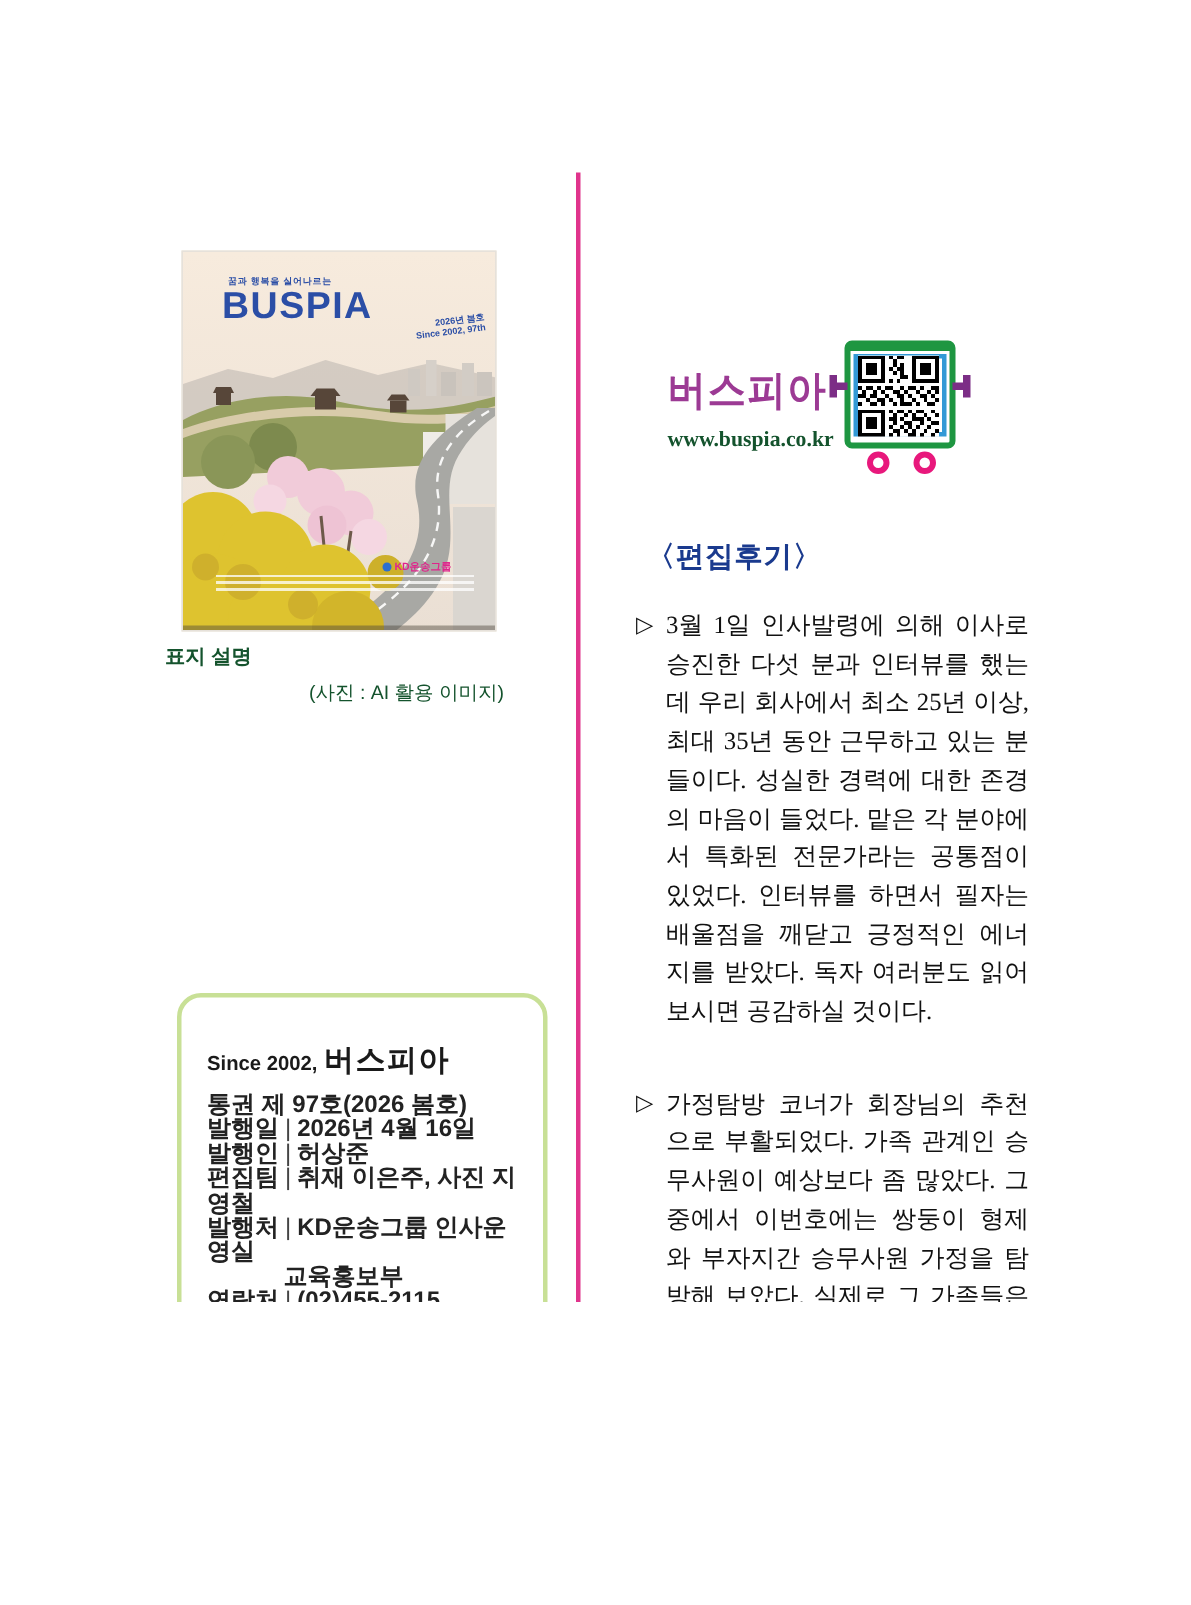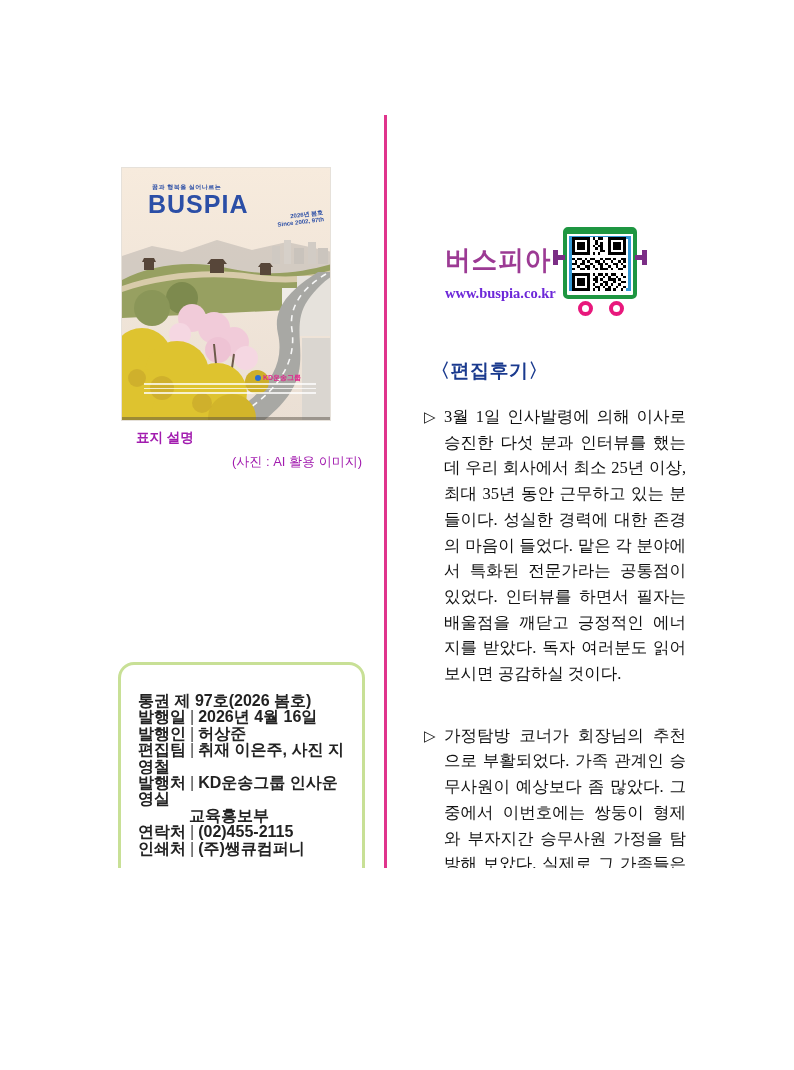--- a/index.html
+++ b/index.html
@@ -14,37 +14,37 @@
   .cover { position:absolute; left:121px; top:167px; width:210px; height:254px; overflow:hidden; border:1px solid #e6e1da; background:#efe6da; }
   .cover svg { display:block; }
   .cover-tagline { position:absolute; left:30px; top:15px; font-size:6px; font-weight:bold; color:#2b4ea6; letter-spacing:.5px; }
   .cover-logo { position:absolute; left:26px; top:22px; font-size:25px; font-weight:800; color:#2b4ea6; letter-spacing:1px; font-family:"Liberation Sans", sans-serif; }
   .cover-issue { position:absolute; right:6px; top:44px; text-align:right; font-size:6px; line-height:7px; font-weight:bold; color:#2b4ea6; transform:rotate(-7deg); }
   .cover-kd { position:absolute; left:98px; top:205px; width:116px; text-align:center; font-size:7px; font-weight:bold; color:#e0248c; }
   .cover-kd .kd-dot { display:inline-block; width:6px; height:6px; border-radius:50%; background:#2b6fd0; margin-right:2px; vertical-align:middle; }
   .cover-fineprint { position:absolute; left:22px; right:14px; top:215px; height:13px;
     background:repeating-linear-gradient(to bottom, rgba(255,255,255,.85) 0 1.7px, rgba(255,255,255,0) 1.7px 4.6px); opacity:.9; }
 
-  .cover-desc { position:absolute; left:136px; top:429px; width:226px; color:#a21caf; }
+  .cover-desc { position:absolute; left:110px; top:429px; width:226px; color:#14532d; }
   .cover-desc h3 { font-size:13.5px; font-weight:bold; font-family:"Liberation Sans", sans-serif; margin-bottom:6px; }
   .cover-desc p.body { font-family:"Liberation Serif","DejaVu Serif", serif; font-size:14.5px; line-height:19.4px; text-align:justify; }
   .cover-desc p.credit { font-family:Liberation Sans, sans-serif; font-size:13px; text-align:right; margin-top:6px; }
 
   .pub-box { position:absolute; left:118px; top:662px; width:247px; height:281px; border:3px solid #c8e096; border-radius:16px; background:#fff; padding:28px 14px 0 17px; }
   .pub-title { margin-bottom:9px; color:#1a1a1a; }
   .pub-title .since { font-size:13.5px; font-weight:bold; }
   .pub-title .name { font-size:20px; font-weight:800; letter-spacing:1px; }
   .pub-row { font-size:16px; line-height:16.4px; font-weight:bold; color:#222; }
   .pub-label { white-space:pre; }
   .pub-sep { margin:0 4px; font-weight:normal; color:#444; }
   .pub-value2 { padding-left:51px; }
 
   
   .brand-name { position:absolute; left:445px; top:242px; font-size:27px; font-weight:800; color:#9c3a94; letter-spacing:1px; transform:scaleX(.95); transform-origin:left; }
-  .brand-url { position:absolute; left:445px; top:285px; font-family:"Liberation Serif","DejaVu Serif", serif; font-size:14.5px; font-weight:bold; color:#6d28d9; }
+  .brand-url { position:absolute; left:445px; top:285px; font-family:"Liberation Serif","DejaVu Serif", serif; font-size:14.5px; font-weight:bold; color:#14532d; }
 
   
   .qr-bus { position:absolute; left:548px; top:224px; width:104px; height:94px; }
   .qr-frame { position:absolute; left:15px; top:3px; width:74px; height:72px; border:4px solid #1e9641; border-top-width:7px; border-radius:5px; background:#fff; z-index:1; }
   .qr-blue { position:absolute; left:2px; top:2px; right:2px; bottom:4px; border:3px solid #3399d6; z-index:1; }
   .qr-tab-top { position:absolute; left:30px; top:5px; width:7px; height:5px; background:#3399d6; z-index:2; }
   .qr-tab-bot { position:absolute; left:30px; bottom:7px; width:7px; height:5px; background:#3399d6; z-index:2; }
   .qr-code { position:absolute; left:24px; top:13px; width:54px; height:54px; background:#fff; z-index:3; }
   .mirror { position:absolute; width:5px; height:15px; background:#7c2e86; top:26px; z-index:2; }
   .mirror-left { left:5px; } .mirror-right { right:5px; }
@@ -137,20 +137,24 @@
     <div class="cover-kd"><span class="kd-dot"></span><span>KD운송그룹</span></div>
     <div class="cover-fineprint"></div>
   </div>
 
   <div class="cover-desc">
     <h3>표지 설명</h3>
     <p class="credit">(사진 : AI 활용 이미지)</p>
   </div>
 
   <div class="pub-box">
+    <div class="pub-title">
+      <span class="since">Since 2002,</span>
+      <span class="name">버스피아</span>
+    </div>
     <div>
 
         <div class="pub-row">
           <span class="pub-value">통권 제 97호(2026 봄호)</span>
           
         </div>
 
 
         <div class="pub-row">
           <span class="pub-label">발행일</span><span class="pub-sep">|</span><span class="pub-value">2026년 4월 16일</span>

